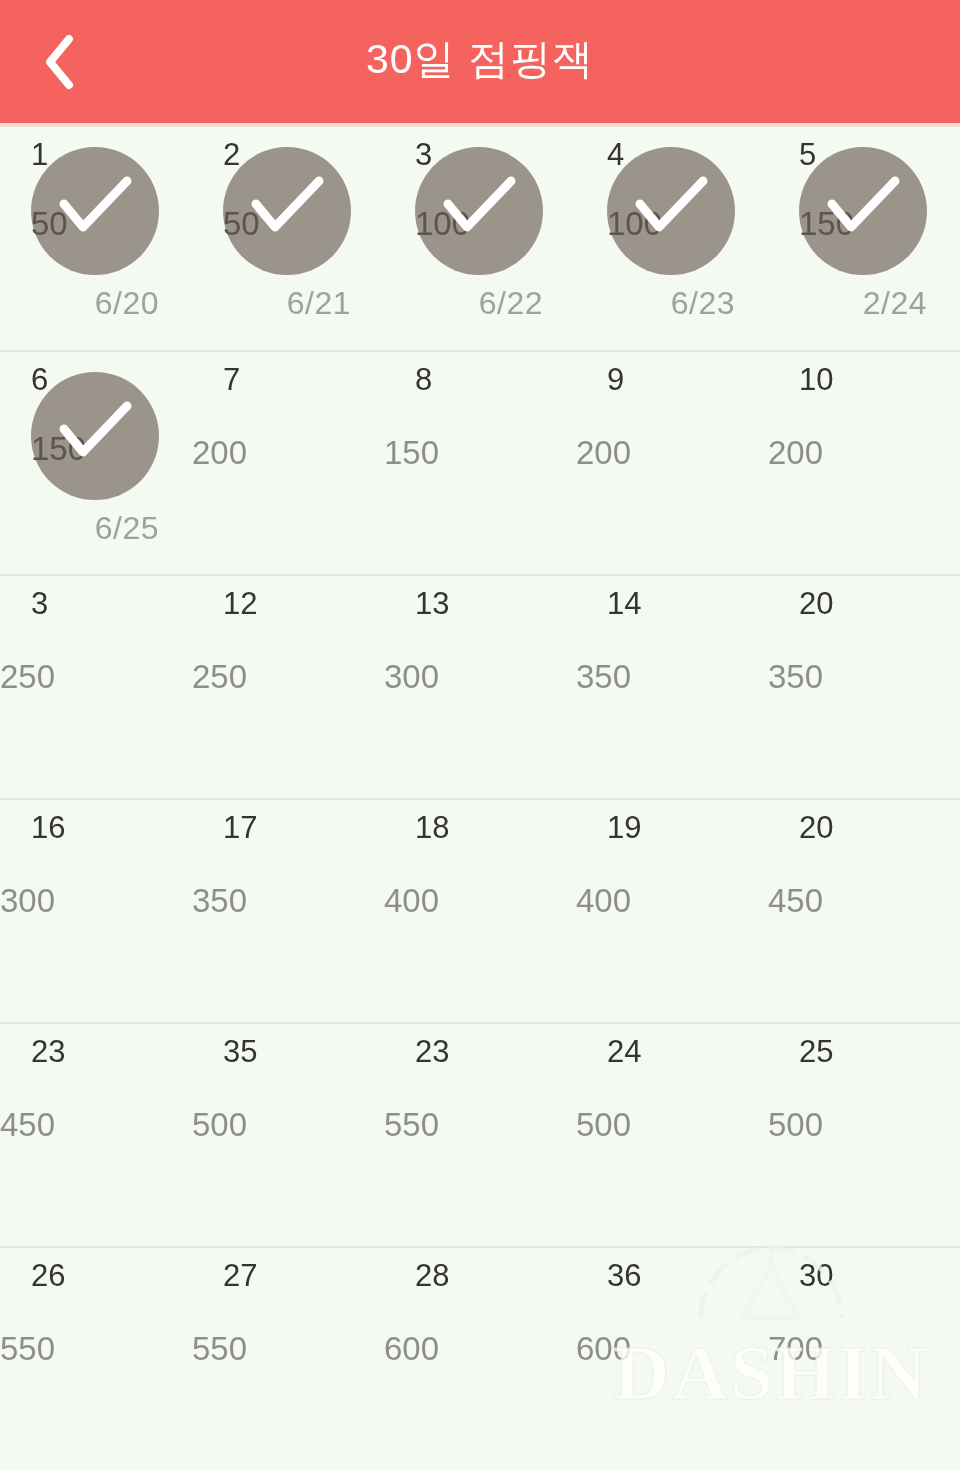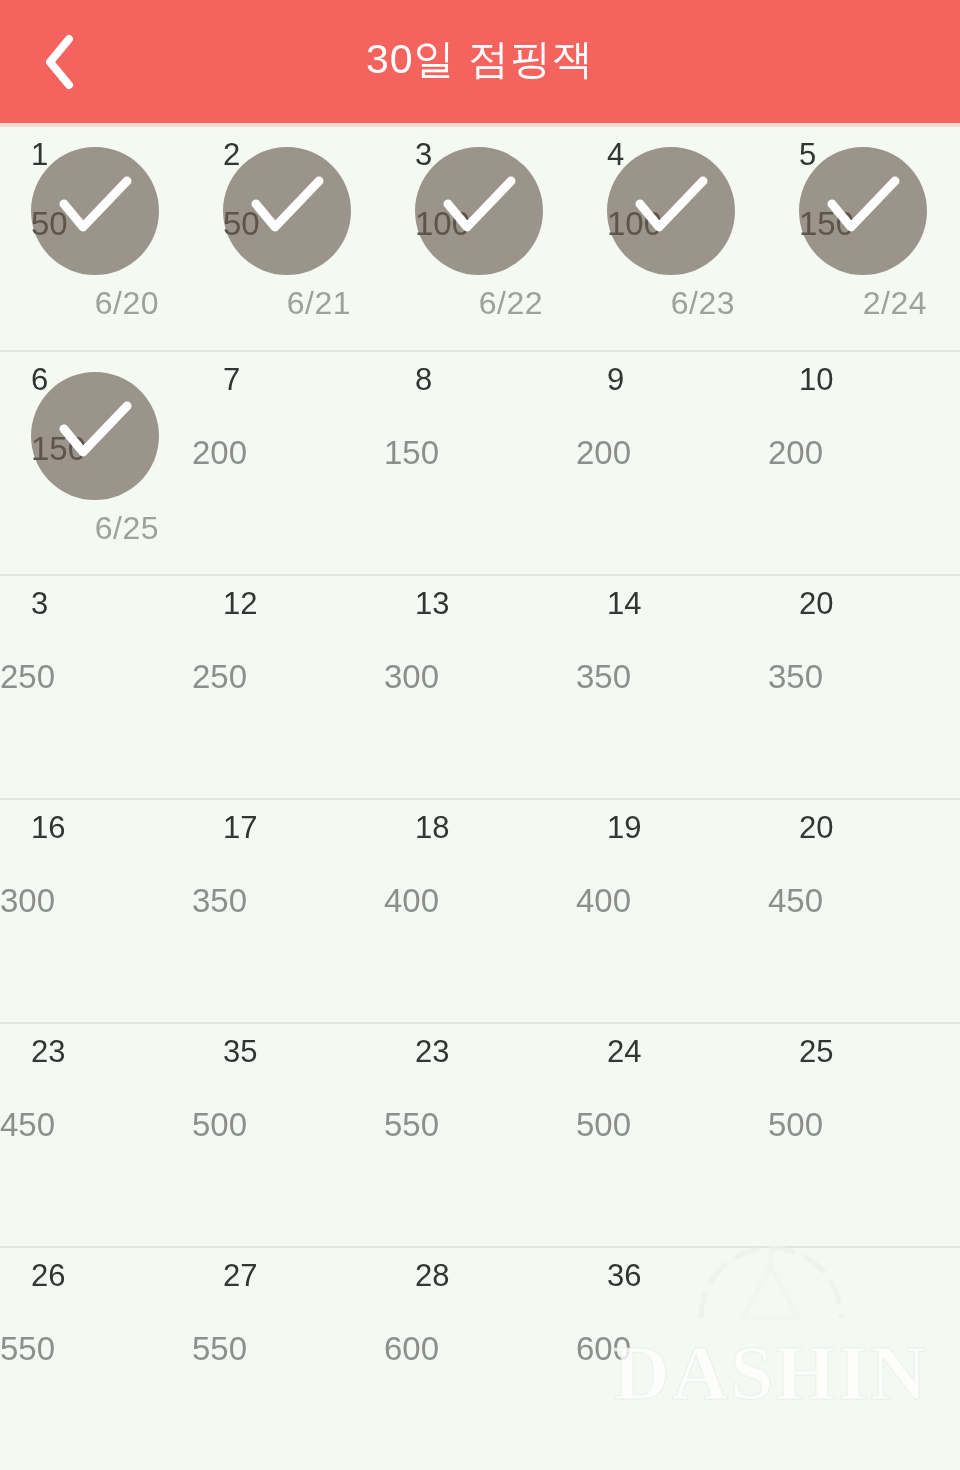--- a/index.html
+++ b/index.html
@@ -343,20 +343,24 @@
         <div class="count">550</div>
       </div>
       <div class="cal-cell todo">
         <div class="day-num">28</div>
         <div class="count">600</div>
       </div>
       <div class="cal-cell todo">
         <div class="day-num">36</div>
         <div class="count">600</div>
       </div>
+      <div class="cal-cell todo">
+        <div class="day-num">30</div>
+        <div class="count">700</div>
+      </div>
     </div>
   </div>
 
 <div class="watermark">
   <span class="wm-dome">
     <svg width="180" height="96" viewBox="0 0 180 96" aria-hidden="true">
       <path d="M20 90 A70 70 0 0 1 160 90" fill="none" stroke="rgba(236,242,234,0.95)" stroke-width="5" stroke-dasharray="26 10"></path>
       <path d="M62 90 L90 38 L118 90 Z" fill="none" stroke="rgba(240,245,238,0.95)" stroke-width="5"></path>
       <line x1="90" y1="22" x2="90" y2="40" stroke="rgba(240,245,238,0.95)" stroke-width="5"></line>
     </svg>

